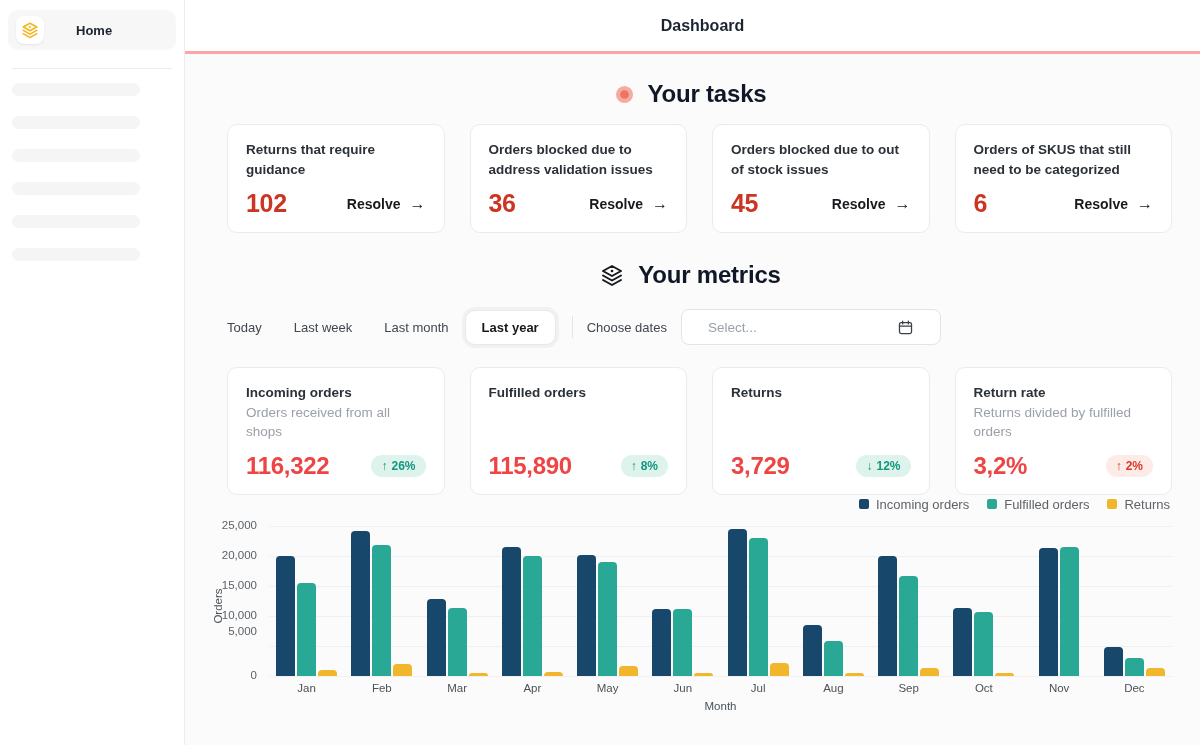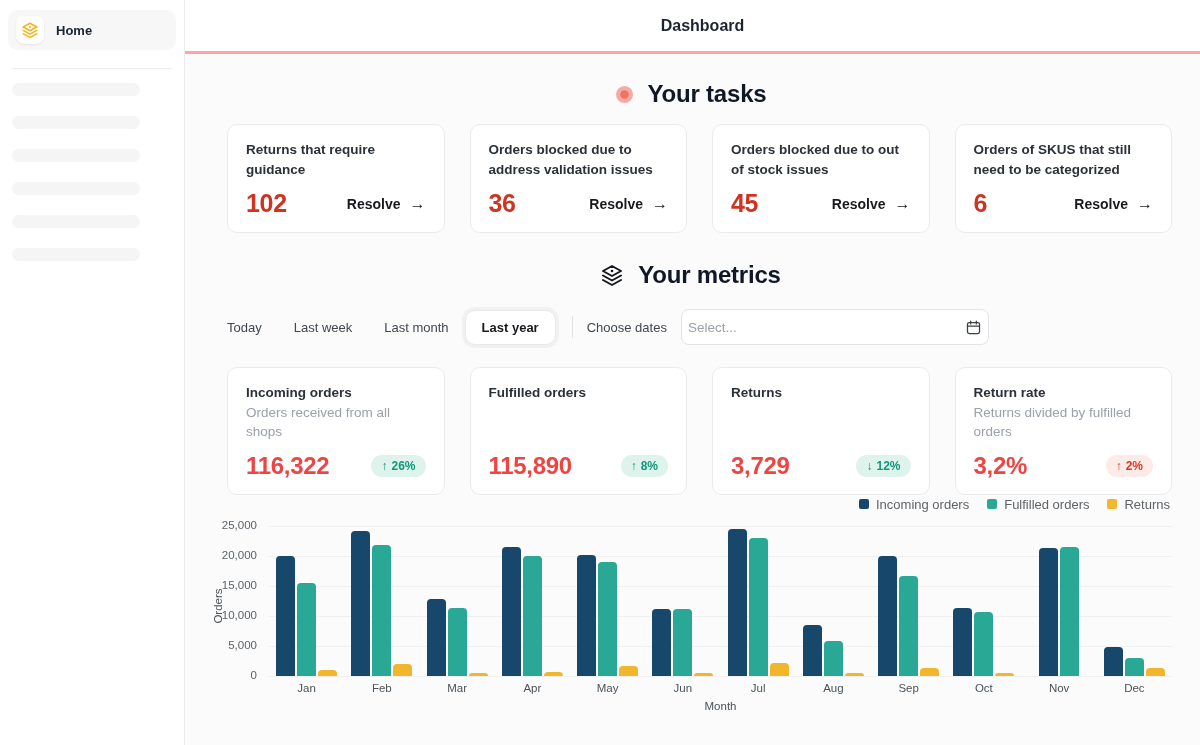--- a/index.html
+++ b/index.html
@@ -4,21 +4,21 @@
 <style>
   * { margin:0; padding:0; box-sizing:border-box; }
   html,body { width:1200px; height:745px; overflow:hidden; background:#fff;
     font-family:"Liberation Sans","DejaVu Sans",sans-serif; color:#16191d; }
   .app { display:flex; width:1200px; height:745px; }
 
   
   .sidebar { width:185px; flex:0 0 185px; background:#fff; border-right:1px solid #ededee; padding:10px 8px 0 8px; }
   .home-item { display:flex; align-items:center; gap:12px; background:#f7f7f8; border-radius:10px; padding:7px 8px; height:40px; cursor:pointer; }
   .home-icon-box { width:28px; height:28px; background:#fff; border-radius:8px; box-shadow:0 1px 2px rgba(0,0,0,.08); display:flex; align-items:center; justify-content:center; }
-  .home-label { font-size:13px; font-weight:700; color:#1c2430; }
+  .home-label { font-size:13px; font-weight:700; color:#1c2430;margin-left:20px; }
   .side-divider { height:1px; background:#ededee; margin:18px 4px 14px 4px; }
   .skel { height:13px; width:128px; background:#f5f5f6; border-radius:7px; margin:0 0 20px 4px; }
 
   
   .main { flex:1; display:flex; flex-direction:column; min-width:0; }
   .topbar { height:54px; background:#fff; border-bottom:3px solid #fca5a5; display:flex; align-items:center; padding-left:20px; flex:0 0 54px;justify-content:center; }
   .topbar-title { font-size:16px; font-weight:700; color:#1c2430; }
   .content { flex:1; background:#fbfbfb; padding:20px 28px 0 20px; overflow:hidden; }
 
   .section-head { display:flex; align-items:center; gap:14px; margin:6px 0 16px 4px;justify-content:center; }
@@ -33,22 +33,22 @@
   .resolve-btn { display:flex; align-items:center; gap:9px; background:none; border:none; font:inherit; font-size:14px; font-weight:600; color:#17191c; cursor:pointer; }
   .resolve-arrow { font-size:16px; line-height:1; }
 
   
   .filters-row { display:flex; align-items:center; margin:20px 0 22px 6px; }
   .filter-item { font-size:13px; color:#41474e; padding:9px 16px; border-radius:10px; cursor:pointer; font-weight:500; }
   .filter-item.active { background:#fff; font-weight:700; color:#17191c; border:1px solid #e9e9ec;
       box-shadow:0 0 0 3px #f1f1f3, 0 1px 2px rgba(0,0,0,.06); }
   .v-divider { width:1px; height:22px; background:#e4e4e8; margin:0 14px 0 16px; }
   .choose-dates { font-size:13px; color:#41474e; font-weight:500; margin-right:14px; }
-  .date-select { width:308px; height:36px; background:#fff; border:1px solid #e4e4e8; border-radius:8px;
-      display:flex; align-items:center; justify-content:space-between; padding:0 6px; cursor:pointer; }
+  .date-select { width:260px; height:36px; background:#fff; border:1px solid #e4e4e8; border-radius:8px;
+      display:flex; align-items:center; justify-content:space-between; padding:0 26px; cursor:pointer; }
   .date-placeholder { font-size:13.5px; color:#9aa1a9; }
 
   .metric-value { font-size:24px; font-weight:700; color:#ef4444; letter-spacing:-.3px; }
   .badge { font-size:12px; font-weight:700; border-radius:999px; padding:4px 10px; display:inline-flex; align-items:center; gap:4px; }
 
   
   .chart-section { margin-top:2px; }
   .legend-row { display:flex; justify-content:flex-end; align-items:center; gap:18px; margin:0 2px 14px 0; }
   .legend-item { display:flex; align-items:center; gap:7px; font-size:13px; color:#5f6368; cursor:pointer; }
   .legend-swatch { width:10px; height:10px; border-radius:2px; }
@@ -348,21 +348,21 @@
                   <div class="bars">
                     <div class="bar" style="background: rgb(23, 72, 107); height: 28.8px;"></div>
                     <div class="bar" style="background: rgb(42, 168, 150); height: 18px;"></div>
                     <div class="bar" style="background: rgb(241, 182, 44); height: 7.5px;"></div>
                   </div>
                   <div class="month-label">Dec</div>
                 </div>
               </div>
           </div>
         <div class="ytick" style="top: 143px;">0</div>
-            <div class="ytick" style="top: 113px;">5,000</div>
+            <div class="ytick" style="top: 99px;">5,000</div>
             <div class="ytick" style="top: 83px;">10,000</div>
             <div class="ytick" style="top: 53px;">15,000</div>
             <div class="ytick" style="top: 23px;">20,000</div>
             <div class="ytick" style="top: -7px;">25,000</div>
           </div>
         <div class="xlab">Month</div>
       </div>
 
     </div>
   </div>

